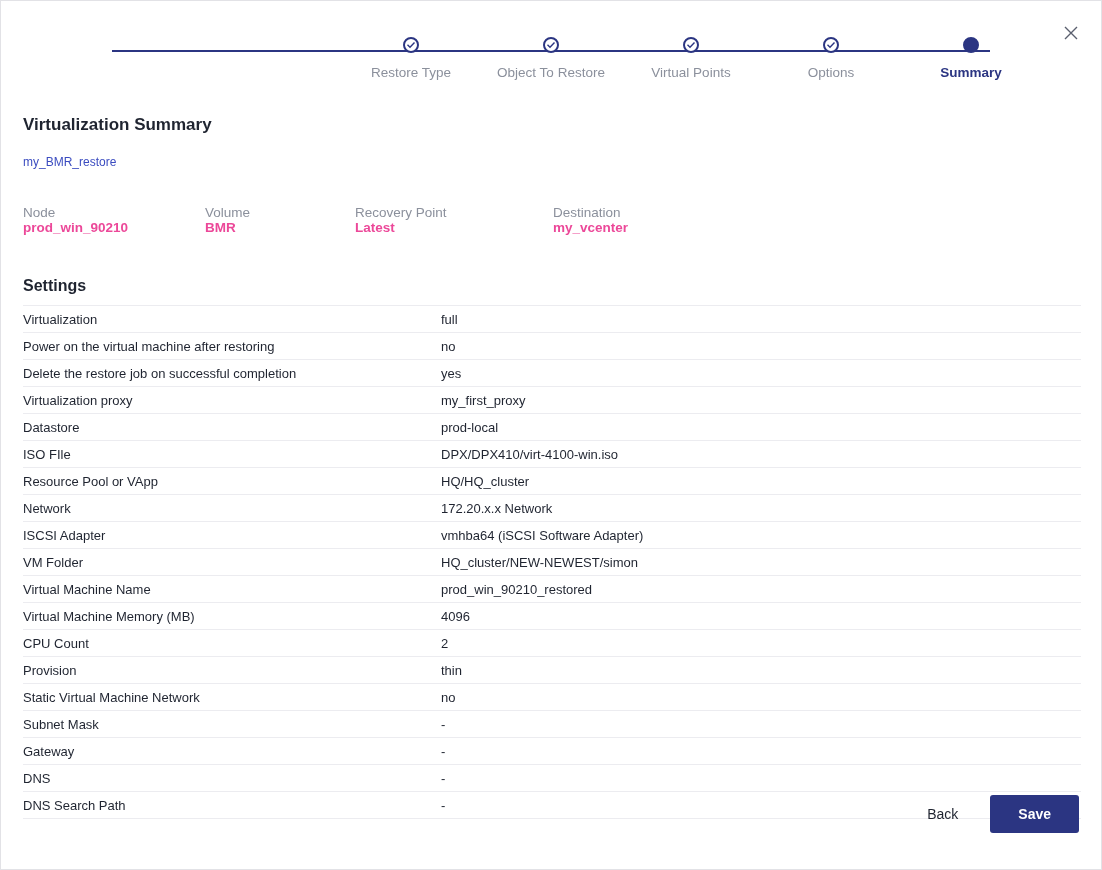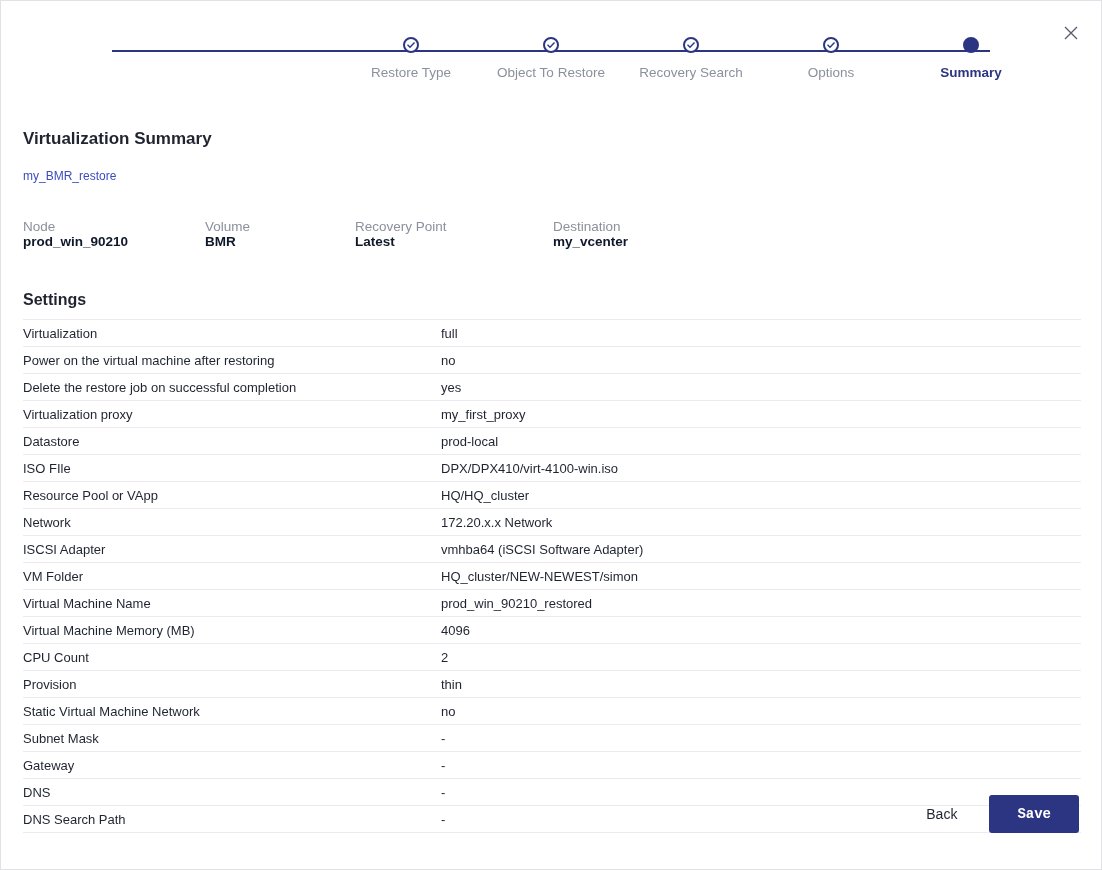--- a/index.html
+++ b/index.html
@@ -83,42 +83,42 @@
     font-weight: bold;
   }
 
   
   .content {
     padding: 0 22px;
   }
   h2.section-title {
     font-size: 17px;
     font-weight: bold;
-    margin: 22px 0 0 0;
+    margin: 8px 0 0 0;
     color: #1f2430;
   }
   .restore-name {
     margin-top: 20px;
     font-size: 12px;
     color: #3b4cc0;
     cursor: pointer;
   }
   .summary-grid {
     display: grid;
     grid-template-columns: 182px 150px 198px 1fr;
     margin-top: 36px;
   }
   .summary-grid .head {
     font-size: 13.5px;
     color: #8b909c;
   }
   .summary-grid .val {
     font-size: 13.5px;
     font-weight: bold;
-    color: #0f172a;
+    color: #ec4899;
   }
   h3.settings-title {
     font-size: 16px;
     font-weight: bold;
     margin: 42px 0 10px 0;
   }
   table.settings {
     width: 1058px;
     border-collapse: collapse;
     table-layout: fixed;
@@ -157,21 +157,21 @@
   }
   .btn-save {
     font-size: 14px;
     font-weight: bold;
     color: #ffffff;
     background: #2b3582;
     border: none;
     border-radius: 3px;
     padding: 11px 28px;
     cursor: pointer;
-    font-family: Liberation Mono, monospace;
+    font-family: Liberation Sans, sans-serif;
   }
 </style>
 </head>
 <body>
 
 <div class="dialog">
 
   <div class="close-btn">
     <svg width="16" height="16" viewBox="0 0 16 16" aria-hidden="true">
       <path d="M2 2 L14 14 M14 2 L2 14" stroke="#5a5f6e" stroke-width="1.4" fill="none"></path>
@@ -199,21 +199,21 @@
         </span>
         <span class="label">Object To Restore</span>
       </div>
 
       <div class="step">
         <span class="dot">
           <svg width="10" height="10" viewBox="0 0 10 10">
               <path d="M1.5 4.8 L4 7.2 L8.5 2.4" stroke="#2b3582" stroke-width="1.4" fill="none"></path>
             </svg>
         </span>
-        <span class="label">Recovery Search</span>
+        <span class="label">Virtual Points</span>
       </div>
 
       <div class="step">
         <span class="dot">
           <svg width="10" height="10" viewBox="0 0 10 10">
               <path d="M1.5 4.8 L4 7.2 L8.5 2.4" stroke="#2b3582" stroke-width="1.4" fill="none"></path>
             </svg>
         </span>
         <span class="label">Options</span>
       </div>

